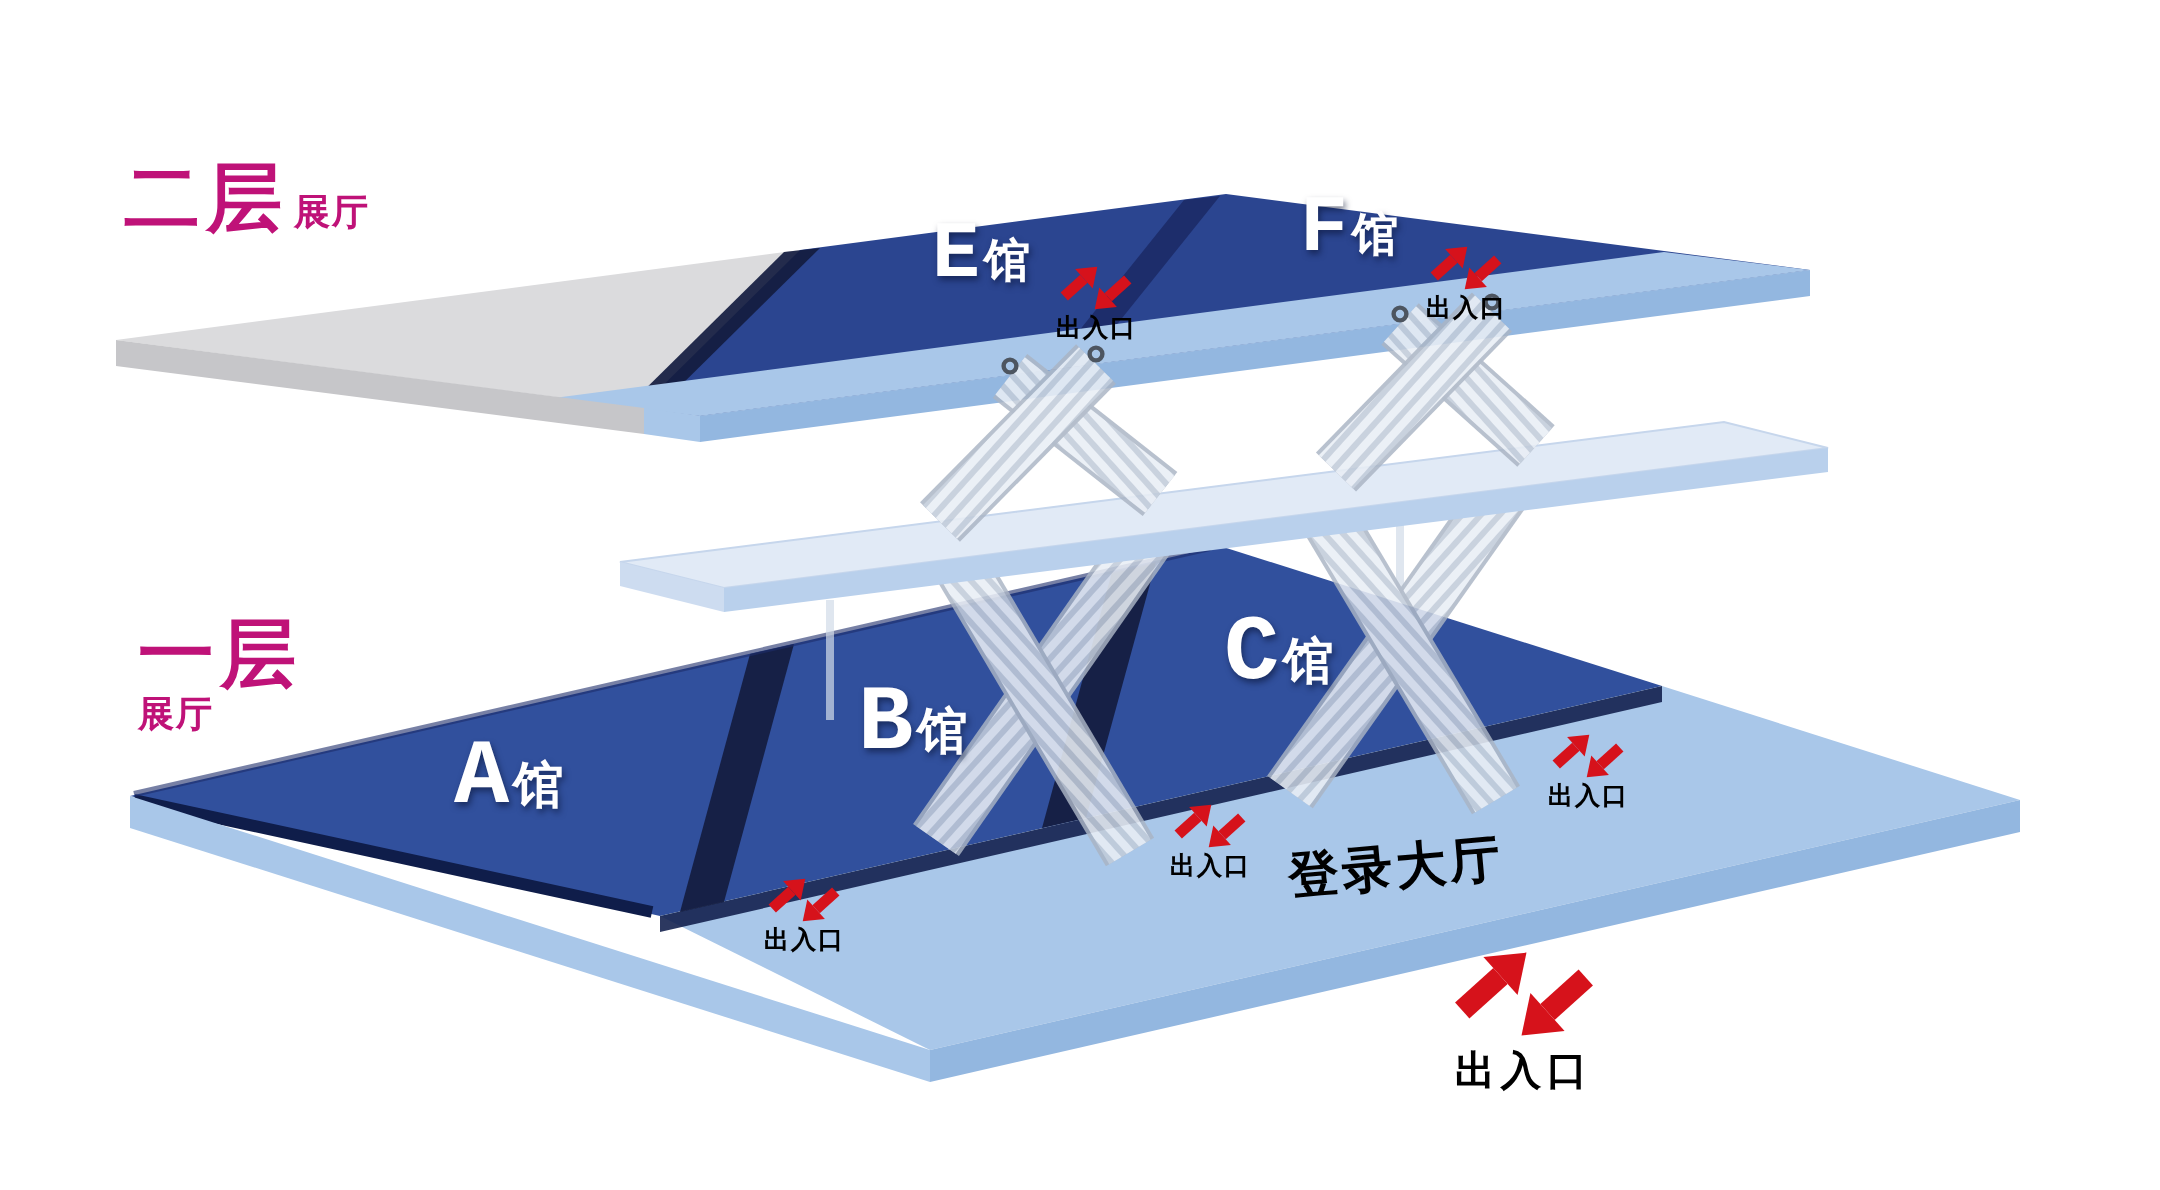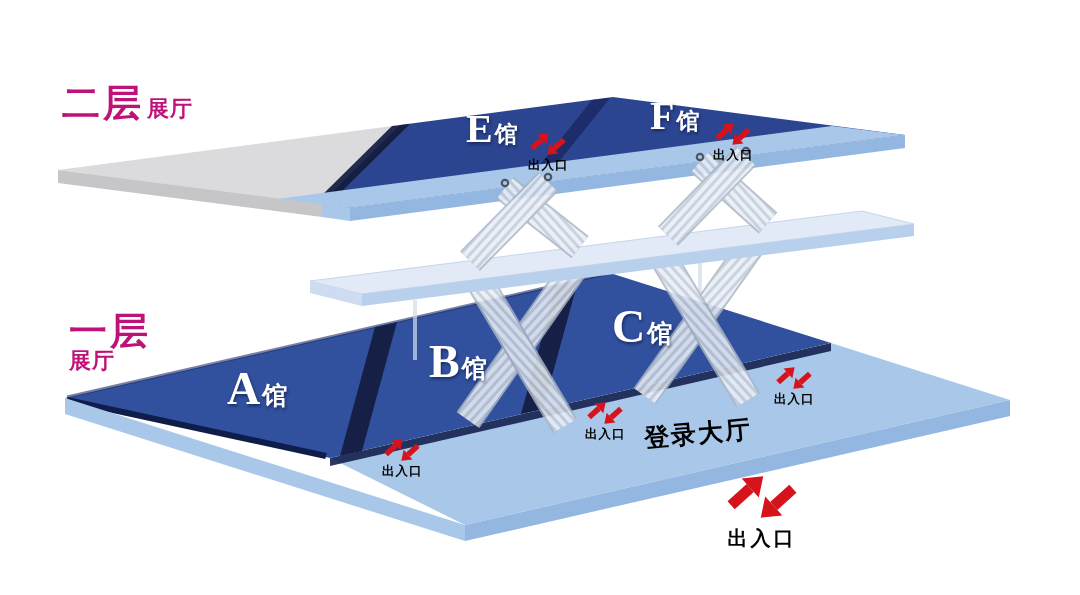--- a/index.html
+++ b/index.html
@@ -1,17 +1,17 @@
 <!DOCTYPE html>
 <html style="--bg: #ffffff; --magenta: #bf1278; --navy1: #31509d; --navy2: #2b4590; --navy-deep: #1d2d6b; --stripe-dark: #131c3f; --boundary-dark: #0f1d4a; --light-blue: #a9c7e9; --light-blue-deep: #93b7e0; --gray-deck: #dbdbdd; --gray-side: #c6c6c9; --pale-slab: #e1eaf6; --slab-side: #b9d0ec; --slab-end: #cddcf0; --esc-out: #aab4c4; --hook: #41464e; --red: #d6121b; --text-dark: #000000; --hall-text: #ffffff;"><head>
 <meta charset="utf-8">
 <style>
   html,body{margin:0;padding:0;background:#ffffff;}
   .stage{position:relative;width:1080px;height:595px;background:var(--bg,#ffffff);
-         font-family:Liberation Serif, serif;overflow:hidden;}
+         font-family:Liberation Mono, monospace;overflow:hidden;}
   svg.scene{position:absolute;left:0;top:0;}
 
   
   .deck-gray{fill:var(--gray-deck);}
   .deck-navy1{fill:var(--navy1);}
   .deck-navy2{fill:var(--navy2);}
   .band-light{fill:var(--light-blue);}
   .stripe{fill:var(--stripe-dark);opacity:.92;}
   .divider{fill:var(--navy-deep);}
   .boundary{fill:var(--boundary-dark);opacity:.88;}
@@ -26,21 +26,21 @@
   .esc-out{stroke:var(--esc-out);stroke-width:28;fill:none;opacity:.95;stroke-linecap:butt;}
   .esc-body{stroke-width:24;fill:none;stroke-linecap:butt;}
   .esc-body.dr{stroke:url(#stepsDR);}
   .esc-body.dl{stroke:url(#stepsDL);}
   .hook{fill:none;stroke:var(--hook);stroke-width:2.2;}
   .strut{stroke:#d3dde9;stroke-width:4;opacity:.8;}
 
   
   .floor-title{position:absolute;display:flex;align-items:baseline;color:var(--magenta);font-weight:700;}
   .floor-title .big{font-size:38px;letter-spacing:3px;line-height:1;}
-  .floor-title .small{font-size:22px;margin-left:3px;letter-spacing:1px;line-height:1;}
+  .floor-title .small{font-size:18px;margin-left:3px;letter-spacing:1px;line-height:1;}
   #title2{left:62px;top:84px;}
   #title1{left:66px;top:312px;flex-direction:column;}
 
   .hall{position:absolute;display:flex;align-items:baseline;color:var(--hall-text);
         font-weight:700;text-shadow:1px 2px 3px rgba(8,16,48,.55);}
   .hall .letter{font-size:46px;line-height:1;}
   .hall .suffix{font-size:25px;margin-left:2px;line-height:1;}
   .hall.f2 .letter{font-size:40px;}
   .hall.f2 .suffix{font-size:23px;}
   #hallA{left:227px;top:366px;}

